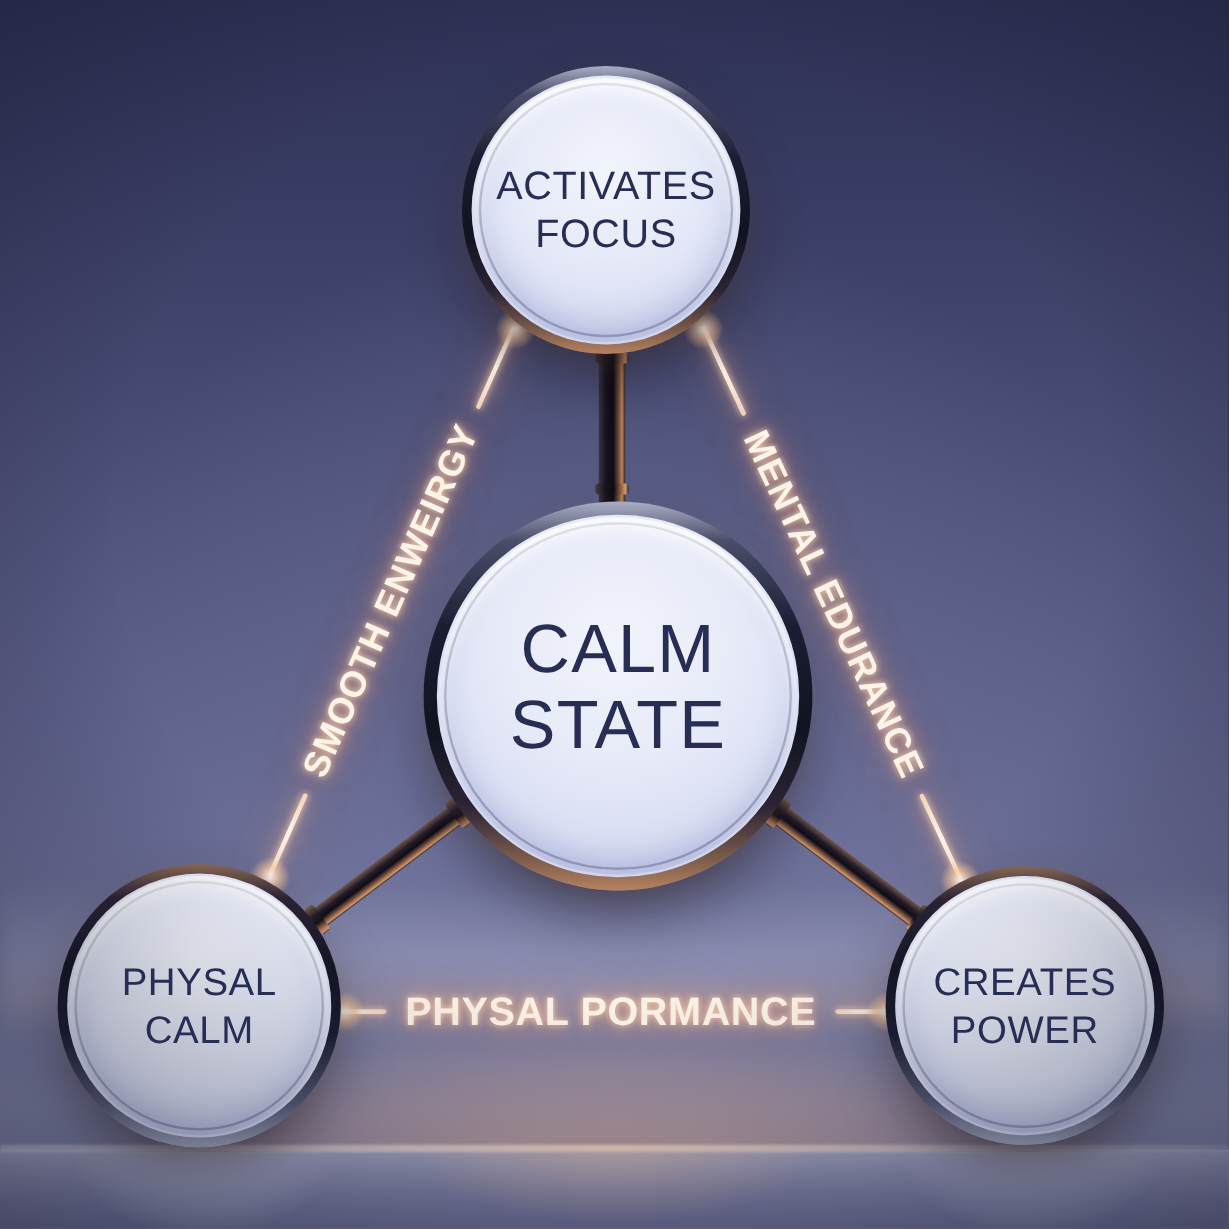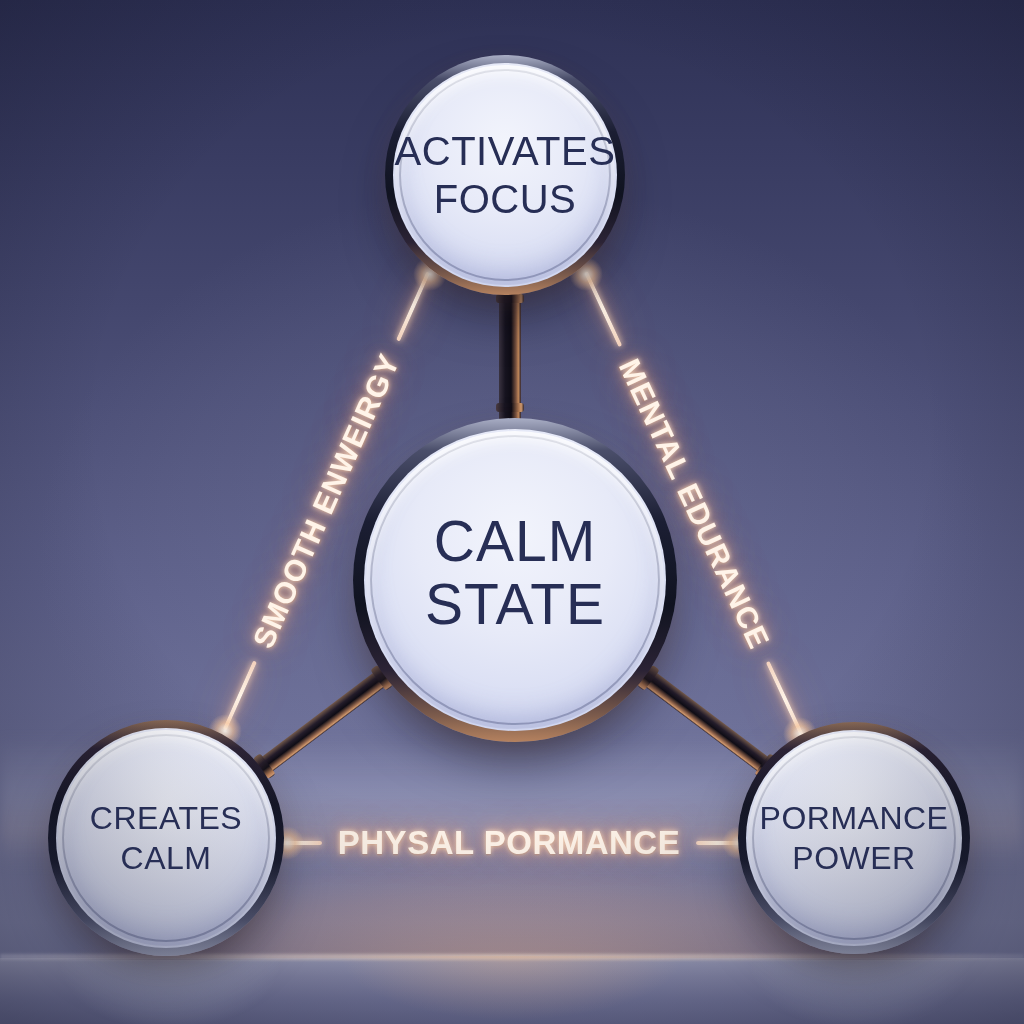--- a/index.html
+++ b/index.html
@@ -70,21 +70,21 @@
   .node-center{left:353px;top:418px;width:324px;height:324px;}
   .node-bl{left:48px;top:720px;width:236px;height:236px;}
   .node-br{left:738px;top:722px;width:232px;height:232px;}
   .lens{position:absolute;inset:8px;border-radius:50%;display:flex;align-items:center;justify-content:center;text-align:center;
     background:radial-gradient(circle at 50% 35%, #f2f4fc 0%, #e7eaf8 40%, #d8ddf3 70%, #c3cae9 92%, #afb7de 100%);}
   .node-center .lens{inset:11px;}
   .lens::before{content:'';position:absolute;inset:6px;border-radius:50%;border:2px solid rgba(51,57,96,.40);}
   .lens::after{content:'';position:absolute;inset:2px;border-radius:50%;
     box-shadow:inset 0 9px 15px rgba(255,255,255,.95), inset 0 -13px 24px rgba(128,138,190,.38);}
   .node-text{position:relative;z-index:2;color:#272e55;white-space:pre-line;letter-spacing:.5px;}
-  .node-top .node-text{font-size:40px;line-height:1.2;}
+  .node-top .node-text{font-size:33px;line-height:1.2;}
   .node-center .node-text{font-size:57px;line-height:1.1;letter-spacing:1px;margin-top:-14px;}
   .node-bl .node-text,.node-br .node-text{font-size:32px;line-height:1.25;}
 </style>
 </head>
 <body>
 
 <div class="scene">
   <div class="layer bg-centerlight"></div>
   <div class="bg-band"></div>
   <div class="bg-warm"></div>
@@ -137,25 +137,25 @@
     </div>
   </div>
   <div class="node node-center rim-cool">
     <div class="lens">
       <div class="node-text">CALM
 STATE</div>
     </div>
   </div>
   <div class="node node-bl rim-warmtop">
     <div class="lens">
-      <div class="node-text">CREATES
+      <div class="node-text">PHYSAL
 CALM</div>
     </div>
   </div>
   <div class="node node-br rim-warmtop">
     <div class="lens">
-      <div class="node-text">PORMANCE
+      <div class="node-text">CREATES
 POWER</div>
     </div>
   </div>
 
   <div class="layer vignette"></div>
 </div>
 
 </body></html>

